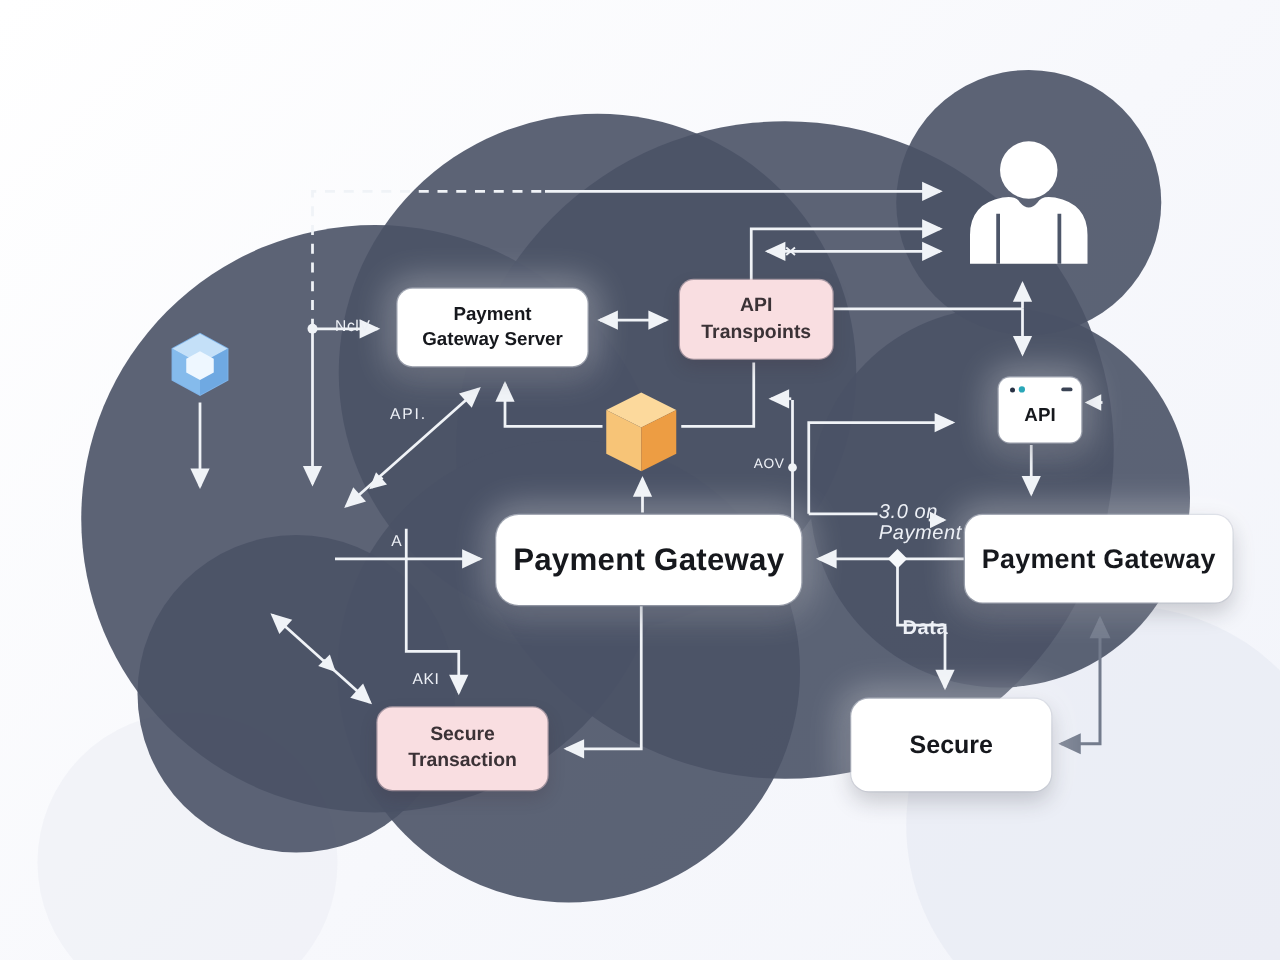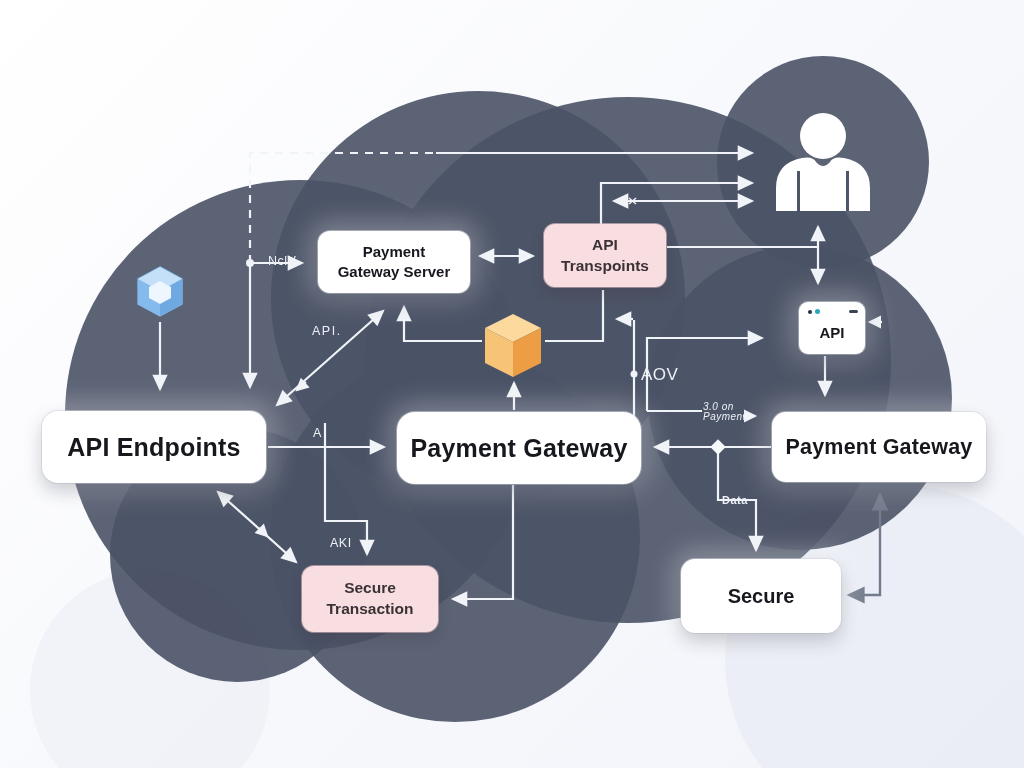--- a/index.html
+++ b/index.html
@@ -124,23 +124,20 @@
   <div class="box med" style="left:318px;top:231px;width:152px;height:62px;border-radius:12px;">
     <span>Payment</span>
     <span>Gateway Server</span>
   </div>
 
   <div class="box pink med" style="left:544px;top:224px;width:122px;height:63px;border-radius:11px;font-size:15.5px;">
     <span>API</span>
     <span>Transpoints</span>
   </div>
 
-  <div class="box big" style="left:42px;top:411px;width:224px;height:72px;border-radius:16px;">
-    <span>API Endpoints</span>
-  </div>
 
   <div class="box big" style="left:397px;top:412px;width:244px;height:72px;border-radius:18px;">
     <span>Payment Gateway</span>
   </div>
 
   <div class="box big" style="left:772px;top:412px;width:214px;height:70px;font-size:21.5px;">
     <span>Payment Gateway</span>
   </div>
 
   <div class="box pink med" style="left:302px;top:566px;width:136px;height:66px;border-radius:12px;font-size:15.5px;">
@@ -156,20 +153,20 @@
     <span class="dot d1"></span>
     <span class="dot d2"></span>
     <span class="dash"></span>
     <span style="margin-top:8px;">API</span>
   </div>
 
   <div class="lab" style="left:268px;top:254px;">NclV</div>
   <div class="lab" style="left:312px;top:324px;letter-spacing:1.5px;">API.</div>
   <div class="lab" style="left:313px;top:426px;">A</div>
   <div class="lab" style="left:330px;top:536px;text-align:center;">AKI</div>
-  <div class="lab" style="left:641px;top:365px;font-size:17px;">AOV</div>
-  <div class="lab" style="left:703px;top:401px;font-size:10px;font-style:italic;">
+  <div class="lab" style="left:603px;top:365px;font-size:11px;">AOV</div>
+  <div class="lab" style="left:703px;top:401px;font-size:16px;font-style:italic;">
     <span>3.0 on</span>
     <span class="l2">Payment</span>
   </div>
-  <div class="lab" style="left:722px;top:494px;font-size:11px;font-weight:600;">Data</div>
+  <div class="lab" style="left:722px;top:494px;font-size:16px;font-weight:600;">Data</div>
 
 </div>
 
 </body></html>

